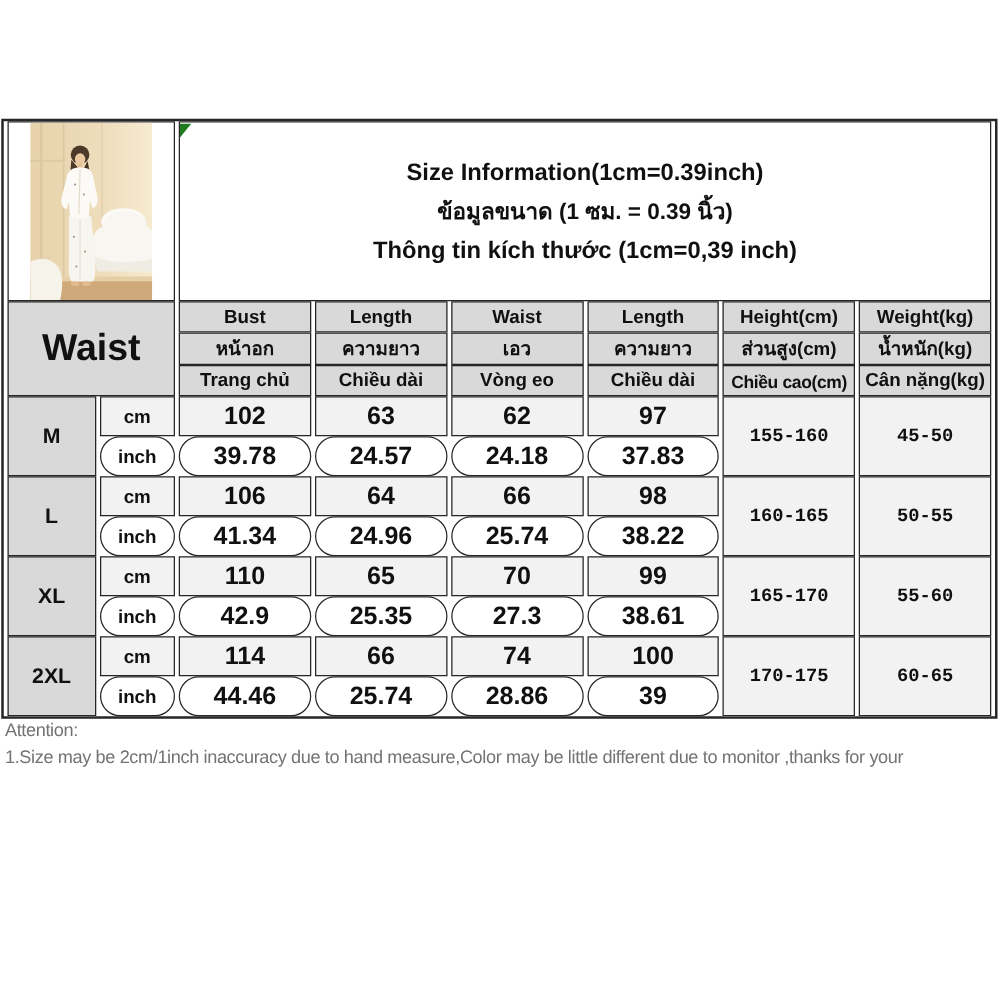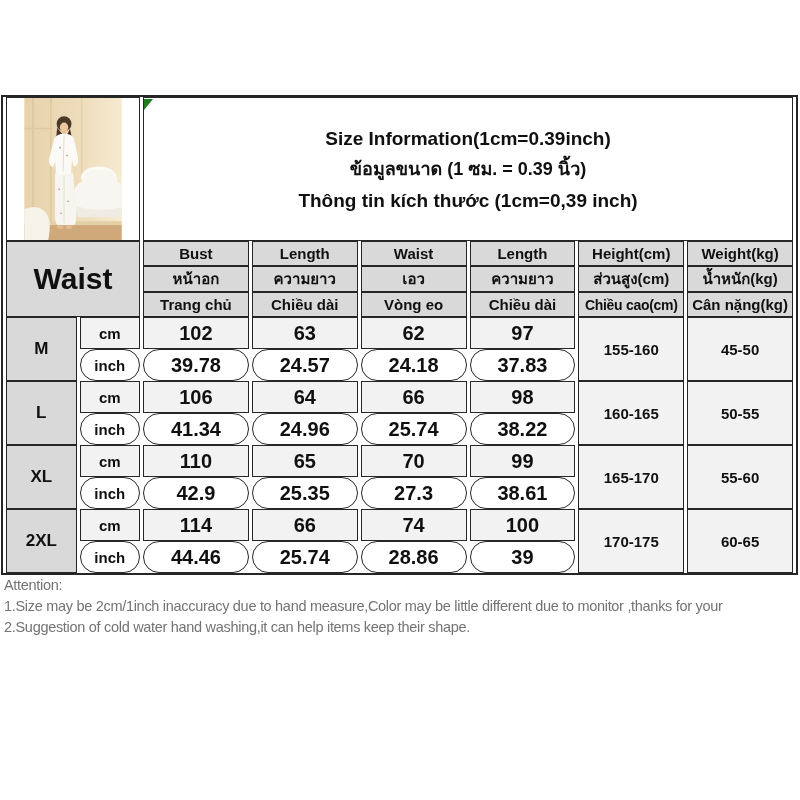--- a/index.html
+++ b/index.html
@@ -52,21 +52,21 @@
   }
 
   .gray   { background: #d9d9d9; }
   .tint   { background: #f2f2f2; }
   .white  { background: #ffffff; border-radius: 16px; }
 
   .size-big  { font-size: 30px; }
   .sz-letter { font-size: 17px; }
   .unit      { font-size: 15px; }
   .val       { font-size: 20px; }
-  .range     { font-size: 15px; }
+  .range     { font-size: 15px; font-family: Liberation Mono, monospace; }
   .hdr-tight { font-size: 14px; letter-spacing: -0.3px; }
 
   
   .attention {
     position: absolute; left: 4px; top: 575px; width: 794px;
     font-size: 14.5px; line-height: 21px; letter-spacing: -0.3px;
     color: #737373; font-weight: normal; white-space: nowrap;
   }
 </style>
 </head>
@@ -234,16 +234,15 @@
         <td class="white val h-data">28.86</td>
         <td class="white val h-data">39</td>
       </tr>
     </tbody>
       </table>
   </div>
 
   <div class="attention">
     <div>Attention:</div>
     <div>1.Size may be 2cm/1inch inaccuracy due to hand measure,Color may be little different due to monitor ,thanks for your</div>
-    <div>2.Suggestion of cold water hand washing,it can help items keep their shape.</div>
   </div>
 
 </div>
 
 </body></html>

